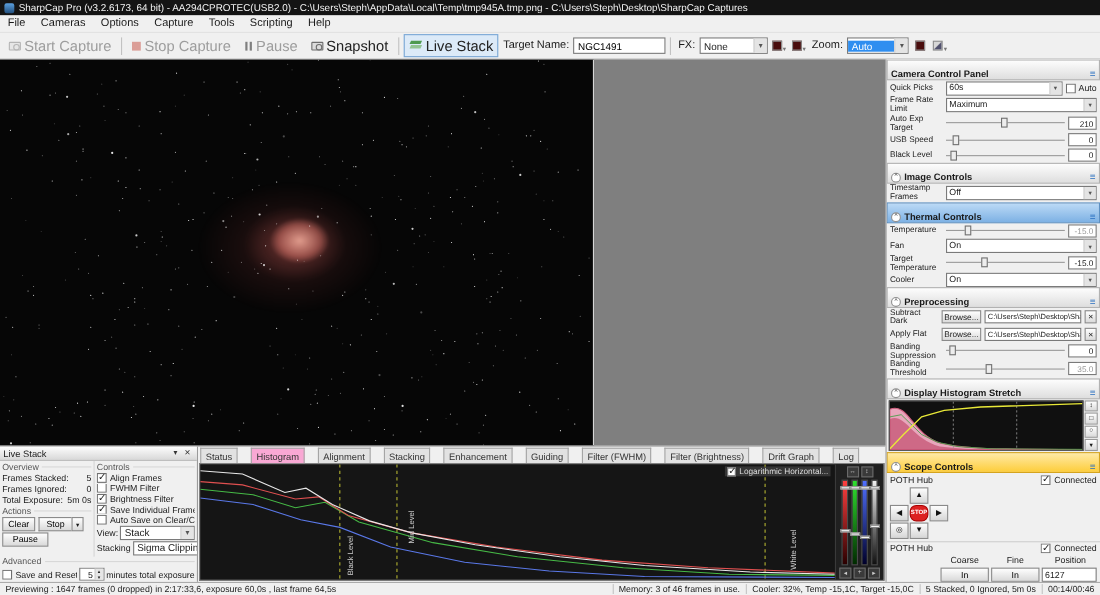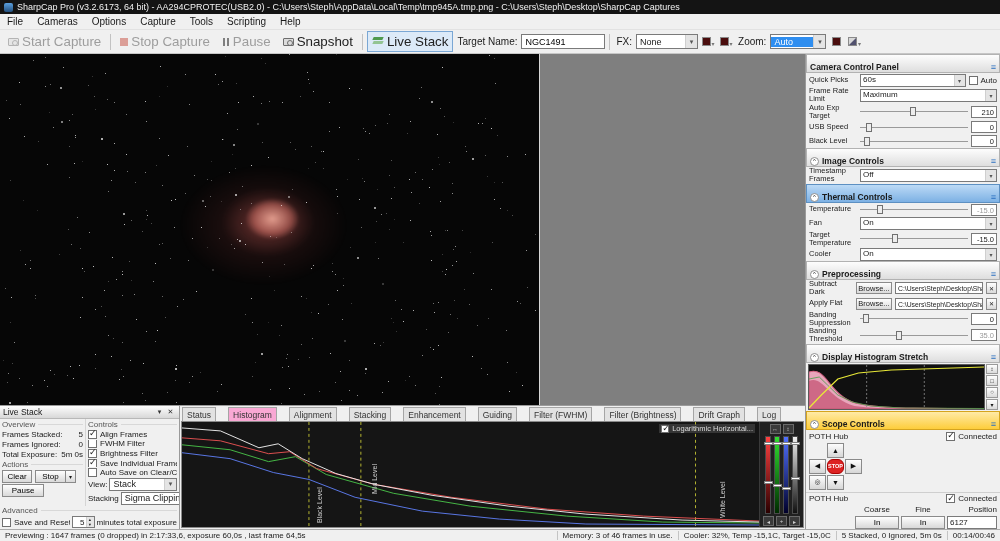--- a/index.html
+++ b/index.html
@@ -144,21 +144,21 @@
   .pad{display:grid;grid-template-columns:repeat(3,17px);grid-auto-rows:15px;gap:1px}
   .padbtn{border:1px solid #8a8a8a;background:linear-gradient(#fdfdfd,#d6d6d6);display:flex;align-items:center;justify-content:center;font-size:7px;color:#111}
   .padbtn.hidden{visibility:hidden}
   .padbtn.stop{background:#d22;color:#fff;font-size:5.5px;font-weight:bold;border-color:#a00;border-radius:6px}
   .scol{flex:1;display:flex;flex-direction:column;gap:2px;min-width:0}
   .raterow{display:flex;align-items:center;gap:2px;font-size:8px}
   .raterow .dd{height:12px}
   .hlbtn{border:1px solid #2a7ad4;background:#cfe5fa}
   .fgrid{display:grid;grid-template-columns:44px 1fr 1fr 50px;gap:2px;padding:0 3px 2px;align-items:center}
   .fhdr{font-size:8px;text-align:center}
-  .fhdr.pos{text-align:right;padding-left:2px}
+  .fhdr.pos{text-align:center;padding-left:2px}
   .flbl{font-size:8px}
   .fval{height:13px;border:1px solid #7a7a7a;background:#fff;font-size:8px;padding:0 2px;line-height:12px}
   .fspin{display:flex;border:1px solid #7a7a7a;background:#fff;height:13px}
   .fspin .num{flex:1;font-size:8px;text-align:right;padding:0 1px;line-height:12px}
   .fspin .sarr{width:8px;display:flex;flex-direction:column;background:#e6e6e6;border-left:1px solid #cfcfcf}
   .fspin .sarr::before{content:"▴";font-size:4.5px;line-height:5.5px;text-align:center}
   .fspin .sarr::after{content:"▾";font-size:4.5px;line-height:5.5px;text-align:center}
 
   
   .statusbar{height:12px;display:flex;align-items:center;background:#f0f0f0;border-top:1px solid #ababab;font-size:8px;color:#222;flex:0 0 auto}

